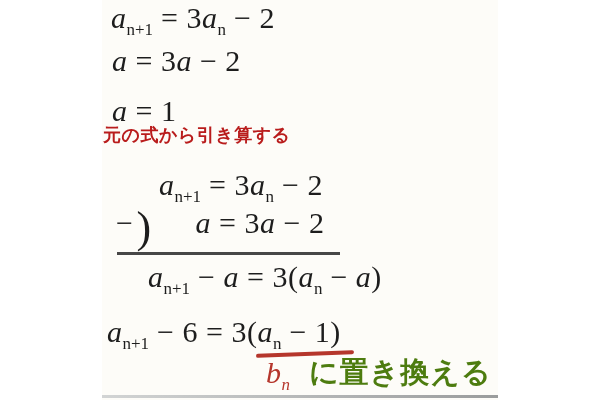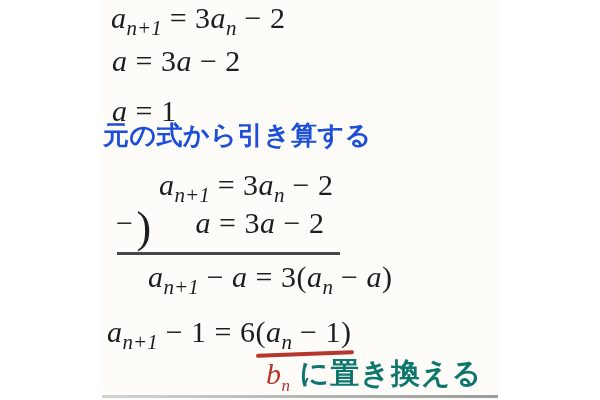--- a/index.html
+++ b/index.html
@@ -14,32 +14,32 @@
     background:#fdfcf8;
   }
   .math-line{
     position:absolute;white-space:nowrap;
     font-size:30px;line-height:34px;letter-spacing:0.5px;
     color:#1d1d1d;
   }
   .tk{display:inline;}
   .tk-i{font-style:italic;}
   .tk-r{font-style:normal;}
-  .tk-sub{font-style:italic;font-size:21px;vertical-align:-7px;letter-spacing:0;}
+  .tk-sub{font-size:17px;vertical-align:-7px;letter-spacing:0;}
   .tk-big{font-size:44px;font-weight:400;vertical-align:-9px;margin-left:3px;line-height:0;}
   .tk-ri{font-style:italic;color:#b5362c;}
   .tk-risub{font-style:italic;color:#b5362c;font-size:17px;vertical-align:-7px;}
   .tk-jb{
-    font-family:Liberation Sans, sans-serif;font-weight:bold;
-    color:#0f766e;font-size:29px;letter-spacing:1px;vertical-align:1px;
+    font-family:Liberation Mono, monospace;font-weight:bold;
+    color:#4d7c0f;font-size:29px;letter-spacing:1px;vertical-align:1px;
   }
   .jp-note{
     position:absolute;white-space:nowrap;
     font-family:"Liberation Sans", sans-serif;font-weight:bold;
-    font-size:26px;line-height:34px;color:#1d4ed8;letter-spacing:0.5px;
+    font-size:18px;line-height:34px;color:#b91c1c;letter-spacing:0.5px;
   }
   .sub-row{display:flex;align-items:baseline;}
   .sub-row .gap{display:inline-block;width:44px;}
   .rule{
     position:absolute;left:117px;top:252px;width:223px;height:2.5px;
     background:#474747;
   }
   .red-underline{
     position:absolute;left:256px;top:352px;width:98px;height:3.5px;
     background:#b5362c;transform:rotate(-2.2deg);border-radius:2px;
@@ -68,20 +68,20 @@
   <span><span class="tk tk-r">−</span><span class="tk tk-big">)</span></span>
   <span class="gap"></span>
   <span><span class="tk tk-i">a</span><span class="tk tk-r"> = 3</span><span class="tk tk-i">a</span><span class="tk tk-r"> − 2</span></span>
 </div>
 
 <div class="rule"></div>
 
 <div class="math-line" style="left:107px;top:260px;margin-left:41px;"><span class="tk tk-i">a</span><span class="tk tk-sub">n+1</span><span class="tk tk-r"> − </span><span class="tk tk-i">a</span><span class="tk tk-r"> = 3(</span><span class="tk tk-i">a</span><span class="tk tk-sub">n</span><span class="tk tk-r"> − </span><span class="tk tk-i">a</span><span class="tk tk-r">)</span></div>
 
 <div class="math-line" style="left:107px;top:315px;">
-  <span><span class="tk tk-i">a</span><span class="tk tk-sub">n+1</span><span class="tk tk-r"> − 1 = 6</span></span><span><span class="tk tk-r">(</span><span class="tk tk-i">a</span><span class="tk tk-sub">n</span><span class="tk tk-r"> − 1)</span></span>
+  <span><span class="tk tk-i">a</span><span class="tk tk-sub">n+1</span><span class="tk tk-r"> − 6 = 3</span></span><span><span class="tk tk-r">(</span><span class="tk tk-i">a</span><span class="tk tk-sub">n</span><span class="tk tk-r"> − 1)</span></span>
 </div>
 
 <div class="red-underline"></div>
 
 <div class="math-line" style="left:266px;top:356px;"><span class="tk tk-ri">b</span><span class="tk tk-risub">n</span><span class="tk tk-jb"> に置き換える</span></div>
 
 <div class="bottom-edge"></div>
 
 </body></html>

